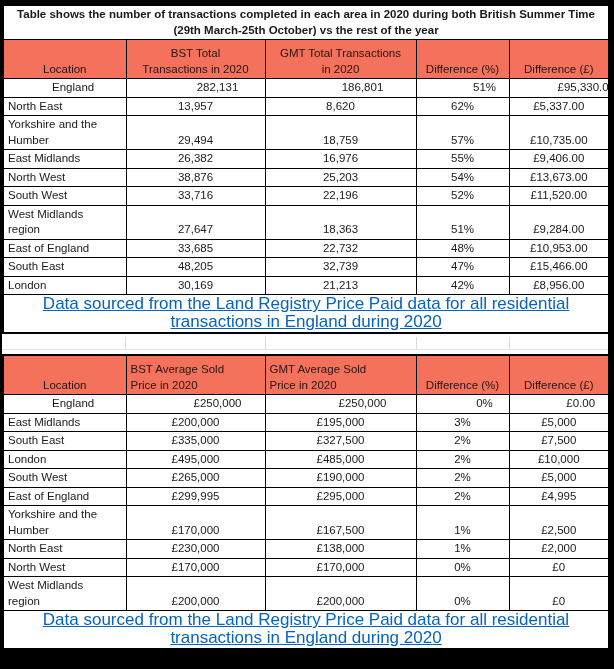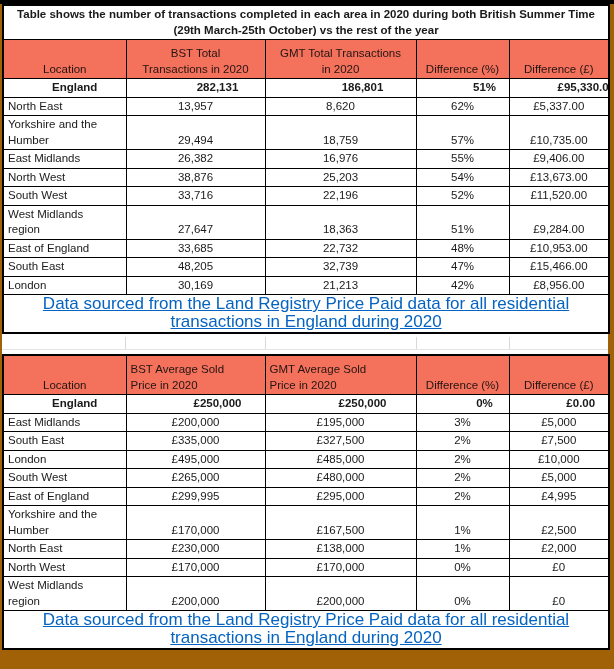--- a/index.html
+++ b/index.html
@@ -5,21 +5,21 @@
   html, body {
     margin: 0;
     padding: 0;
     background: #ffffff;
     font-family: "Liberation Sans", sans-serif;
   }
   .sheet {
     position: relative;
     width: 614px;
     height: 669px;
-    background: #a16207;
+    background: #000000;
     overflow: hidden;
   }
   .top-edge {
     width: 614px;
     height: 4px;
     background: #000000;
   }
   table.xl {
     border-collapse: collapse;
     table-layout: fixed;
@@ -61,21 +61,21 @@
     white-space: pre-line;
     margin-left: 20px;
   }
   table.xl th:first-child { text-align: center; }
   
   table.xl[data-idx="1"] th:nth-child(2),
   table.xl[data-idx="1"] th:nth-child(3) { text-align: left; }
 
   table.xl td { text-align: center; background: #ffffff; vertical-align: bottom; }
   table.xl td.loc { text-align: left; white-space: pre-line; }
-  table.xl tr.bold td { font-weight: bold; padding-left: 48px; }
+  table.xl tr.bold td { font-weight: normal; padding-left: 48px; }
 
   td.foot { text-align: left; padding: 1px 3px; }
   a.src-link {
     color: #0563C1;
     text-decoration: underline;
     cursor: pointer;
     font-size: 17px;
     line-height: 15.5px;
   }
   
@@ -266,21 +266,21 @@
           <tr>
             <td class="loc">London</td>
             <td>£495,000</td>
             <td>£485,000</td>
             <td>2%</td>
             <td>£10,000</td>
           </tr>
           <tr>
             <td class="loc">South West</td>
             <td>£265,000</td>
-            <td>£480,000</td>
+            <td>£190,000</td>
             <td>2%</td>
             <td>£5,000</td>
           </tr>
           <tr>
             <td class="loc">East of England</td>
             <td>£299,995</td>
             <td>£295,000</td>
             <td>2%</td>
             <td>£4,995</td>
           </tr>

